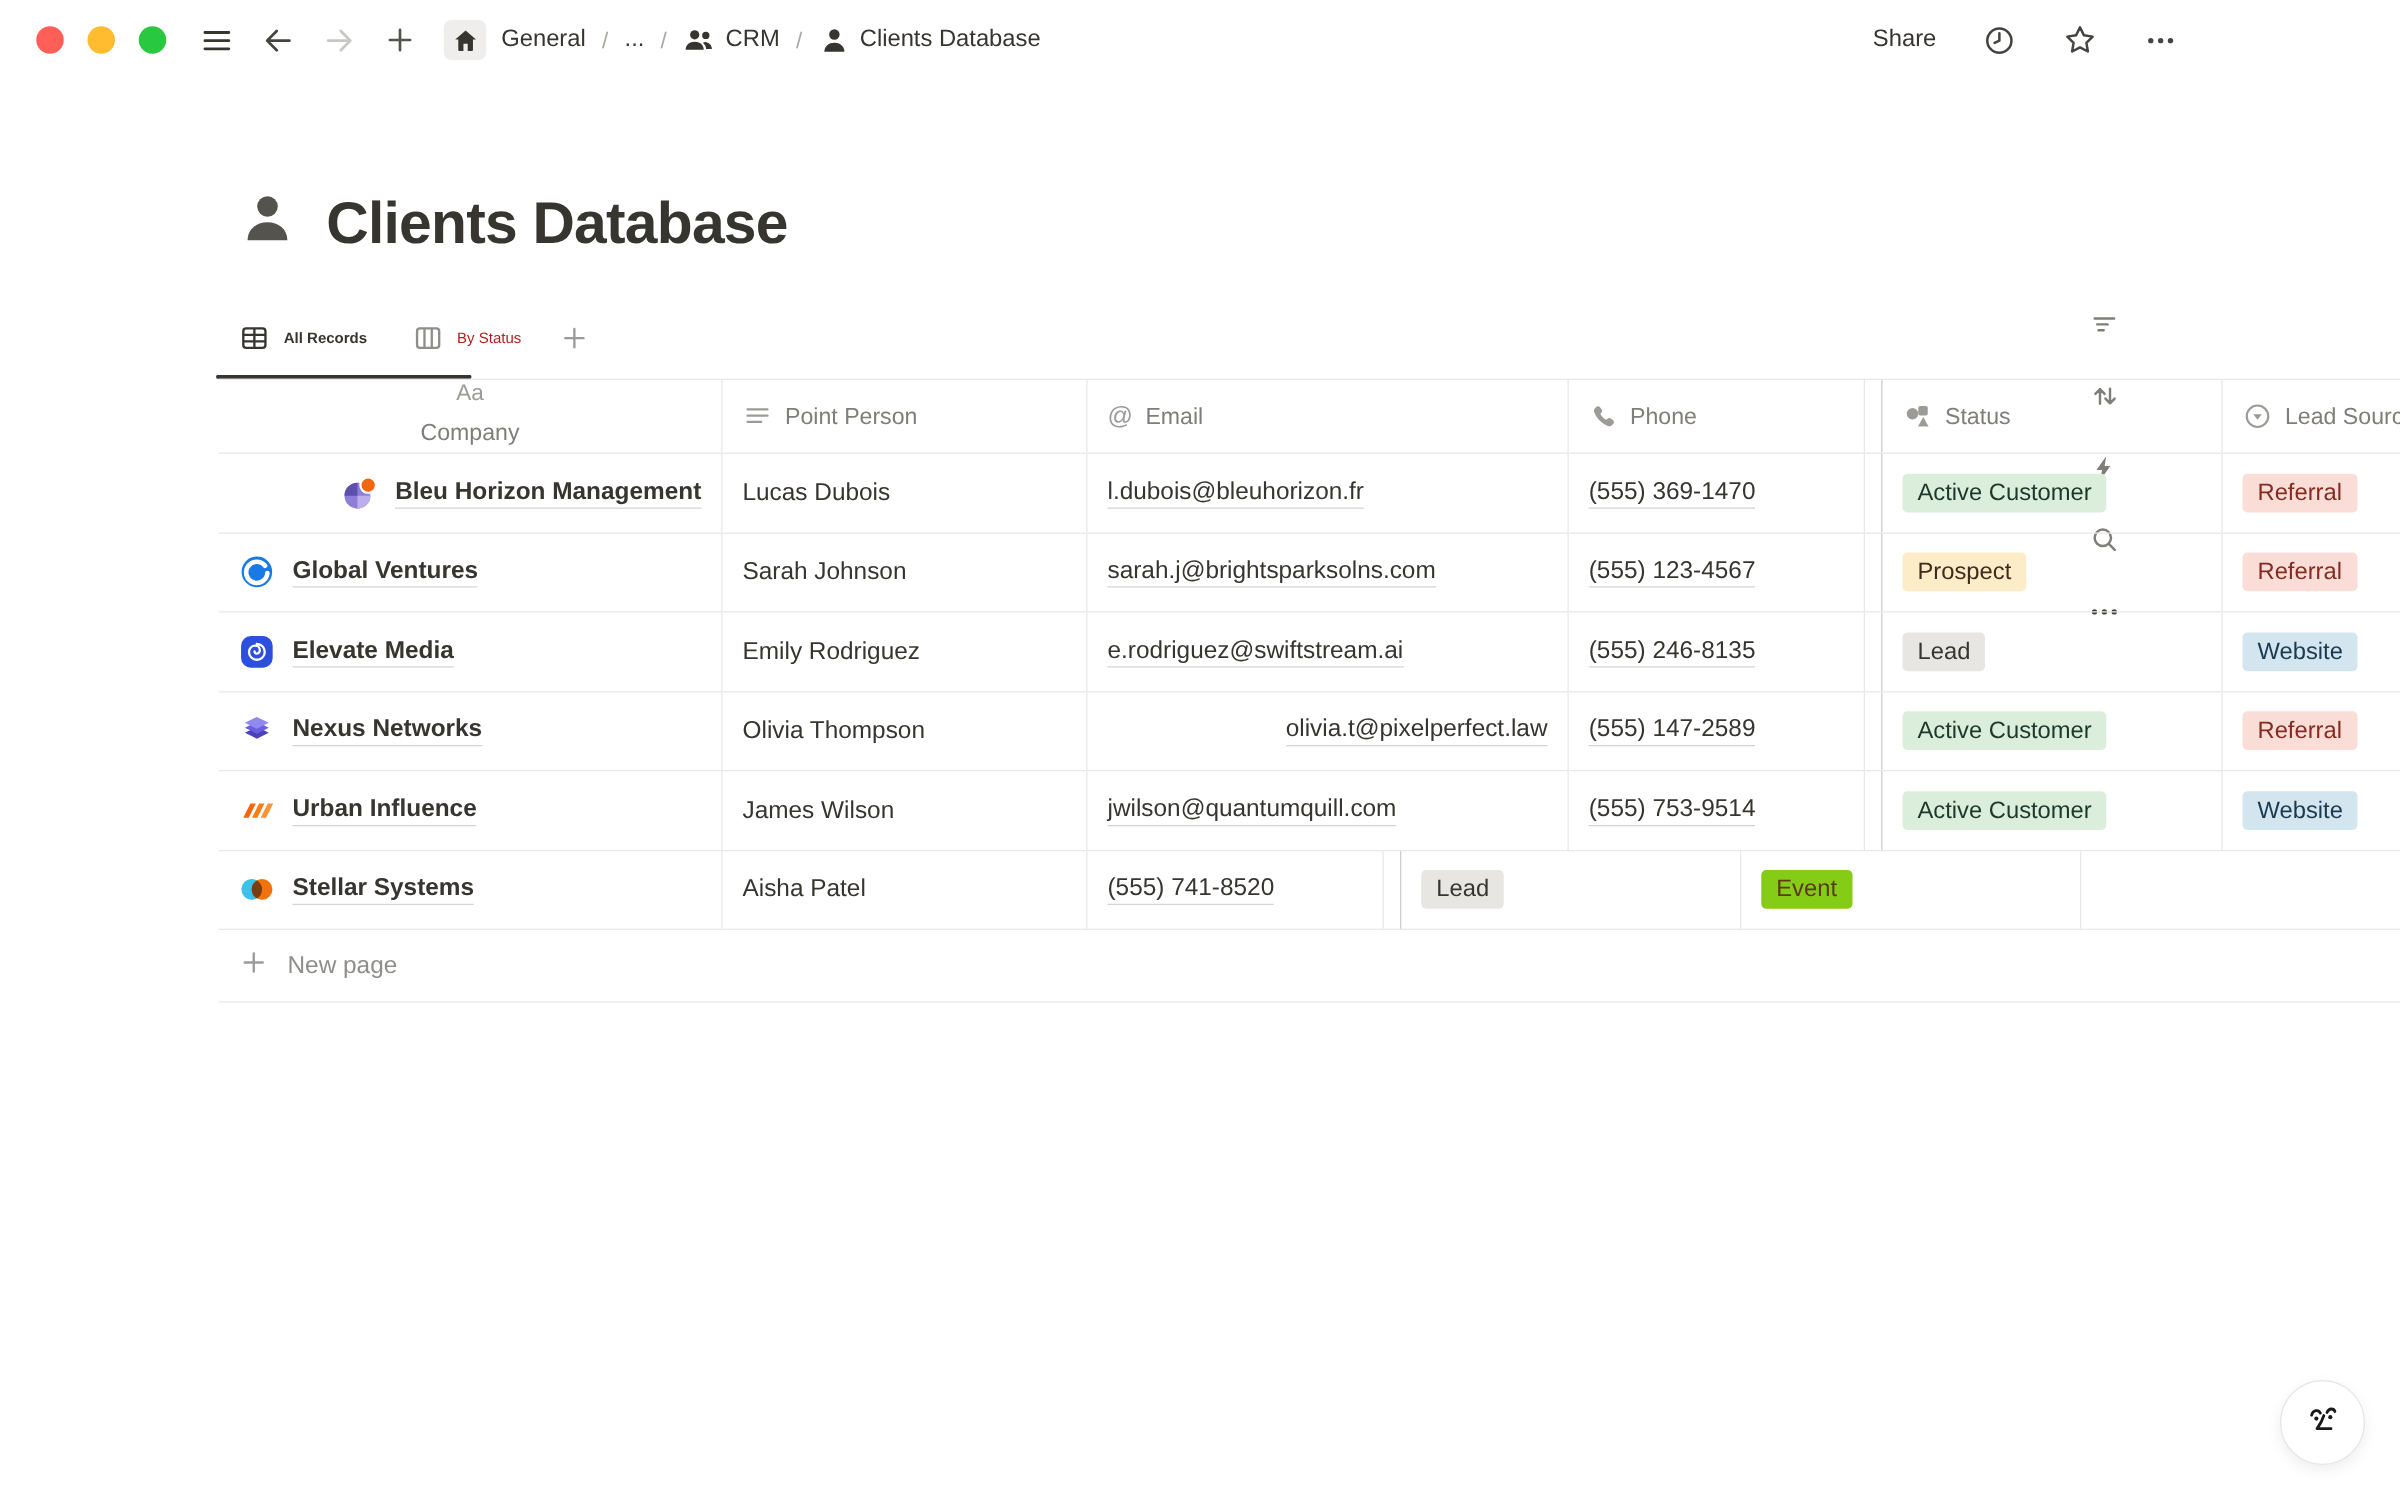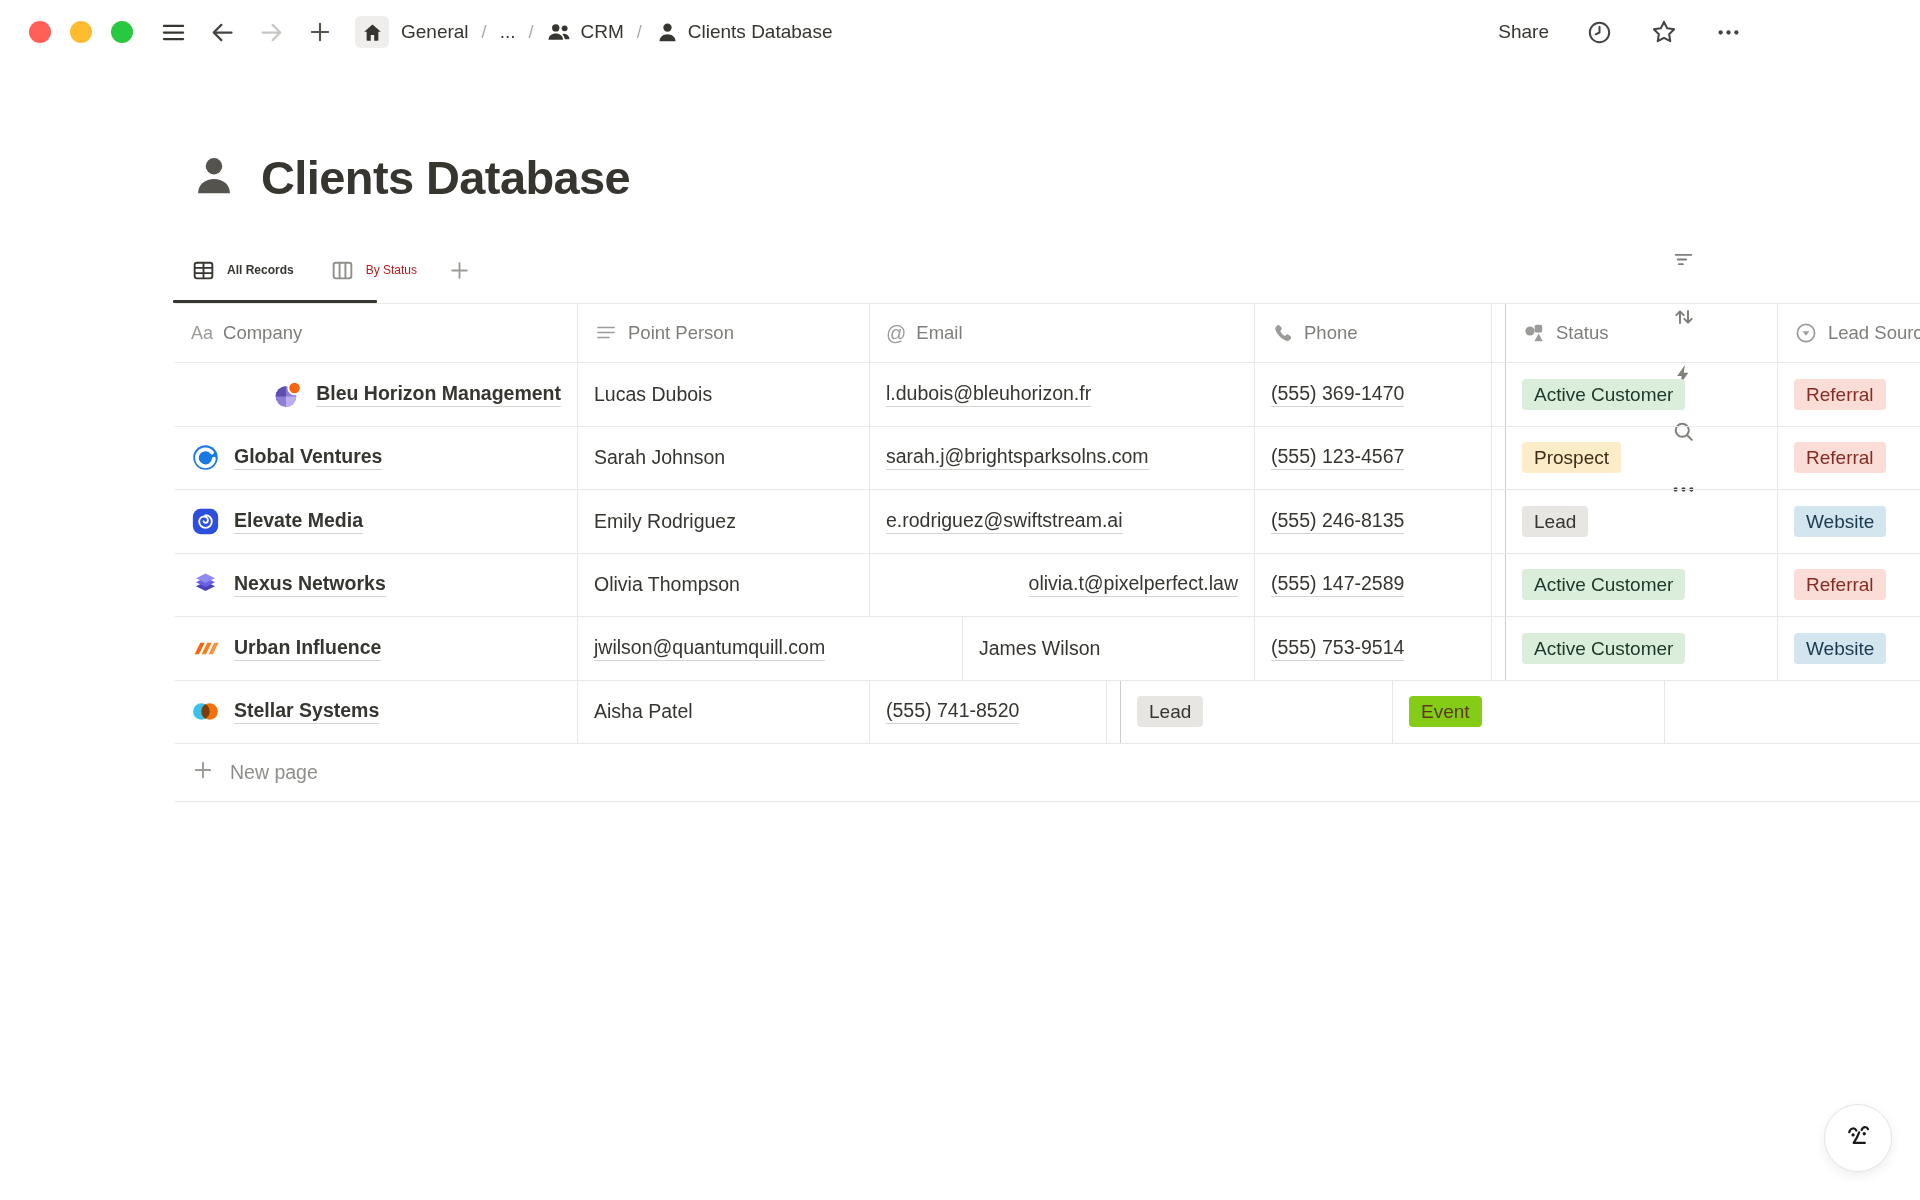--- a/index.html
+++ b/index.html
@@ -231,21 +231,21 @@
     <span class="new-caret">
         <svg width="21" height="21" viewBox="0 0 24 24" fill="none" stroke="#fff" stroke-width="2.4" stroke-linecap="round" stroke-linejoin="round">
           <path d="M6.5 9.5l5.5 5.5 5.5-5.5"></path>
         </svg>
       </span>
   </div>
 </div>
 
 <div class="db-table">
   <div class="t-row head" id="thead">
-      <div class="cell head-cell" style="width: 403px;">
+      <div class="cell head-cell" style="width: 403px; flex-direction: column;">
         <span class="aa">Aa</span>
         <span>Company</span>
       </div>
       <div class="cell head-cell" style="width: 292px;">
         <span class="tb-icon">
           <svg width="24" height="24" viewBox="0 0 24 24" fill="none" stroke="#9C9B98" stroke-width="1.7" stroke-linecap="round">
             <path d="M4 6.5h16M4 11.5h16M4 16.5h11"></path>
           </svg>
         </span>
         <span>Point Person</span>
@@ -399,25 +399,25 @@
         <div class="cell" style="width: 403px;">
           <span class="logo">
             <svg width="29" height="29" viewBox="0 0 28 28">
               <path d="M3.5 19.5L9 8.5h4.2L7.7 19.5z" fill="#F4650F"></path>
               <path d="M10.2 19.5l5.5-11h4.2l-5.5 11z" fill="#F97D16"></path>
               <path d="M16.9 19.5l5.5-11h4.2l-5.5 11z" fill="#FB923C"></path>
             </svg>
           </span>
           <span class="u company-name">Urban Influence</span>
         </div>
+        <div class="cell" style="width: 292px;">
+          <span>James Wilson</span>
+        </div>
         <div class="cell" style="width: 385px;">
           <span class="u">jwilson@quantumquill.com</span>
-        </div>
-        <div class="cell" style="width: 292px;">
-          <span>James Wilson</span>
         </div>
         <div class="cell" style="width: 237px;">
           <span class="u">(555) 753-9514</span>
         </div>
         <div class="spacer-cell"></div>
         <div class="cell" style="width: 272px;">
           <span class="badge" style="background: rgb(219, 237, 219); color: rgb(28, 56, 41);">Active Customer</span>
         </div>
         <div class="cell" style="width: 272px;">
           <span class="badge" style="background: rgb(211, 229, 239); color: rgb(27, 58, 79);">Website</span>

